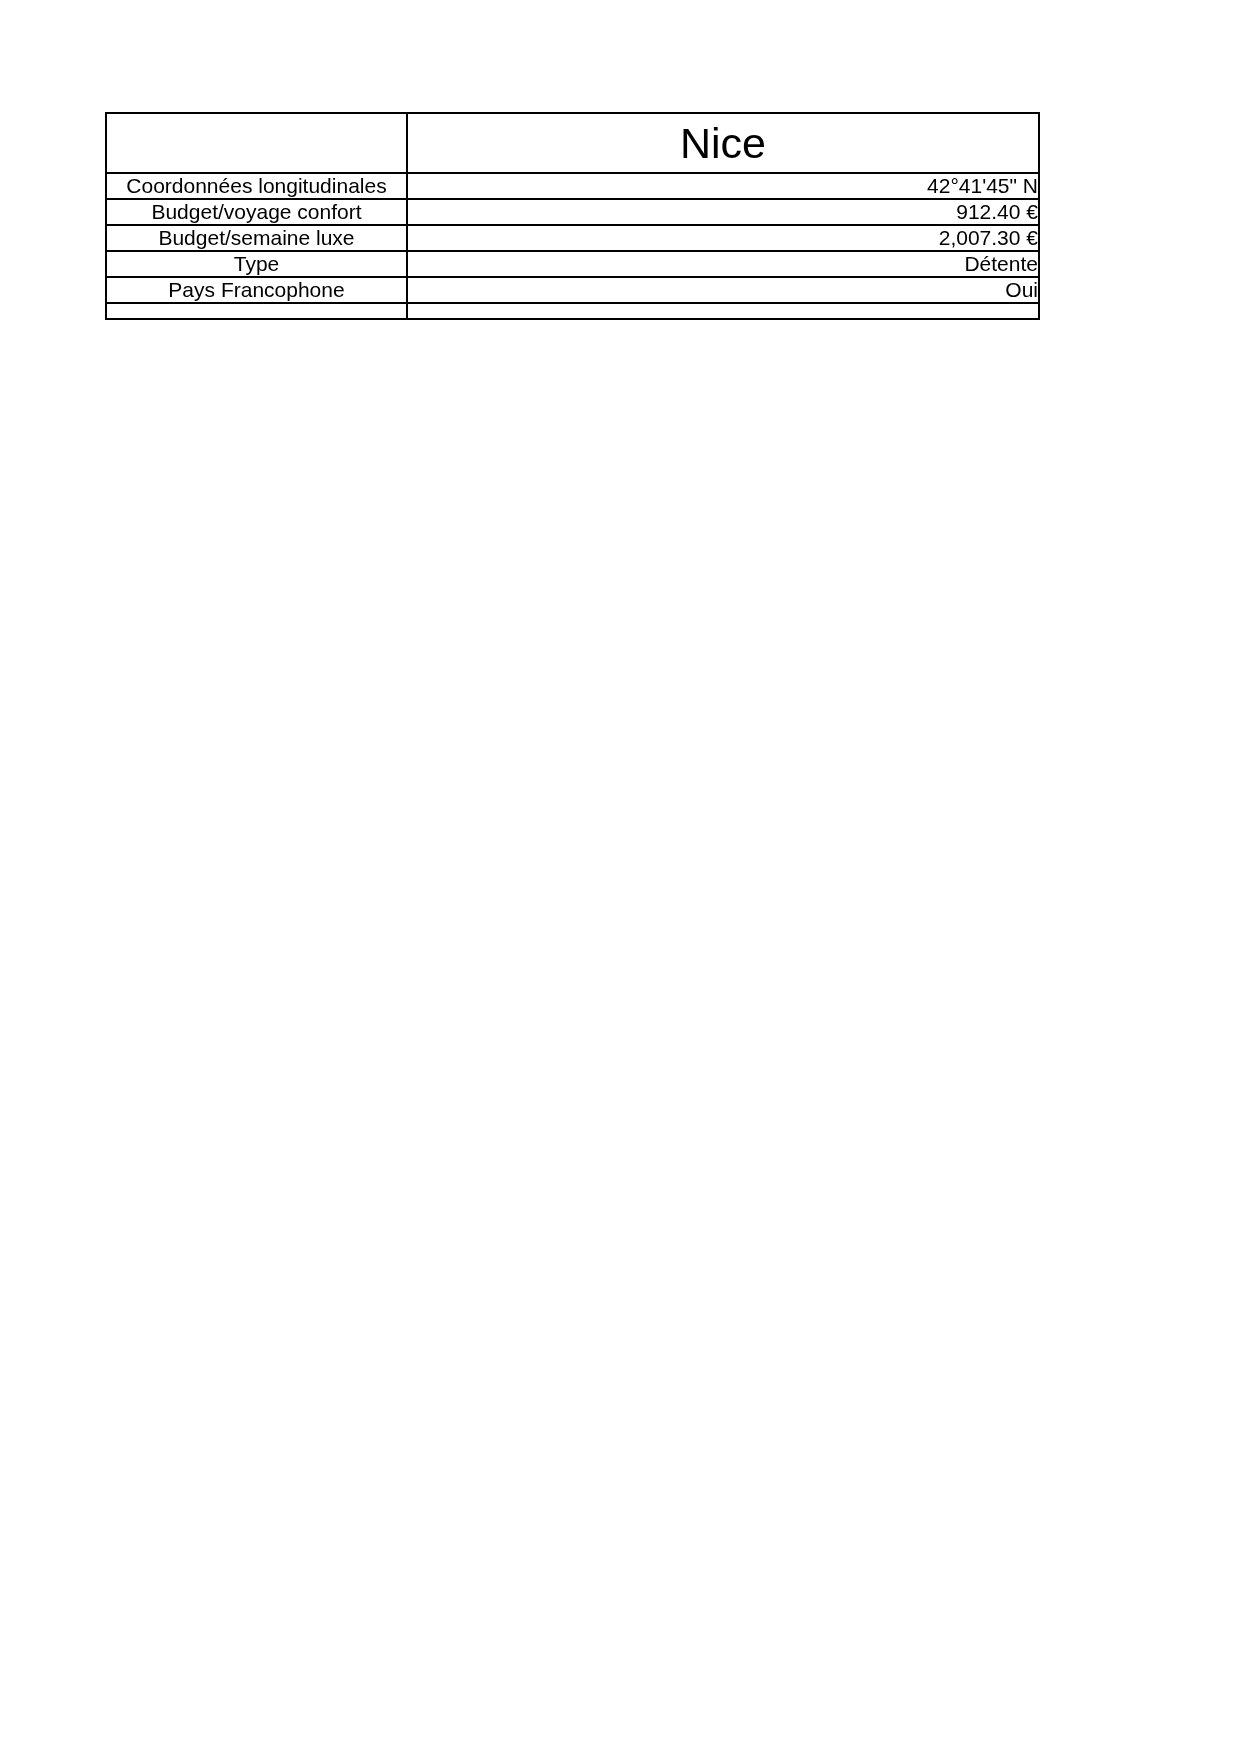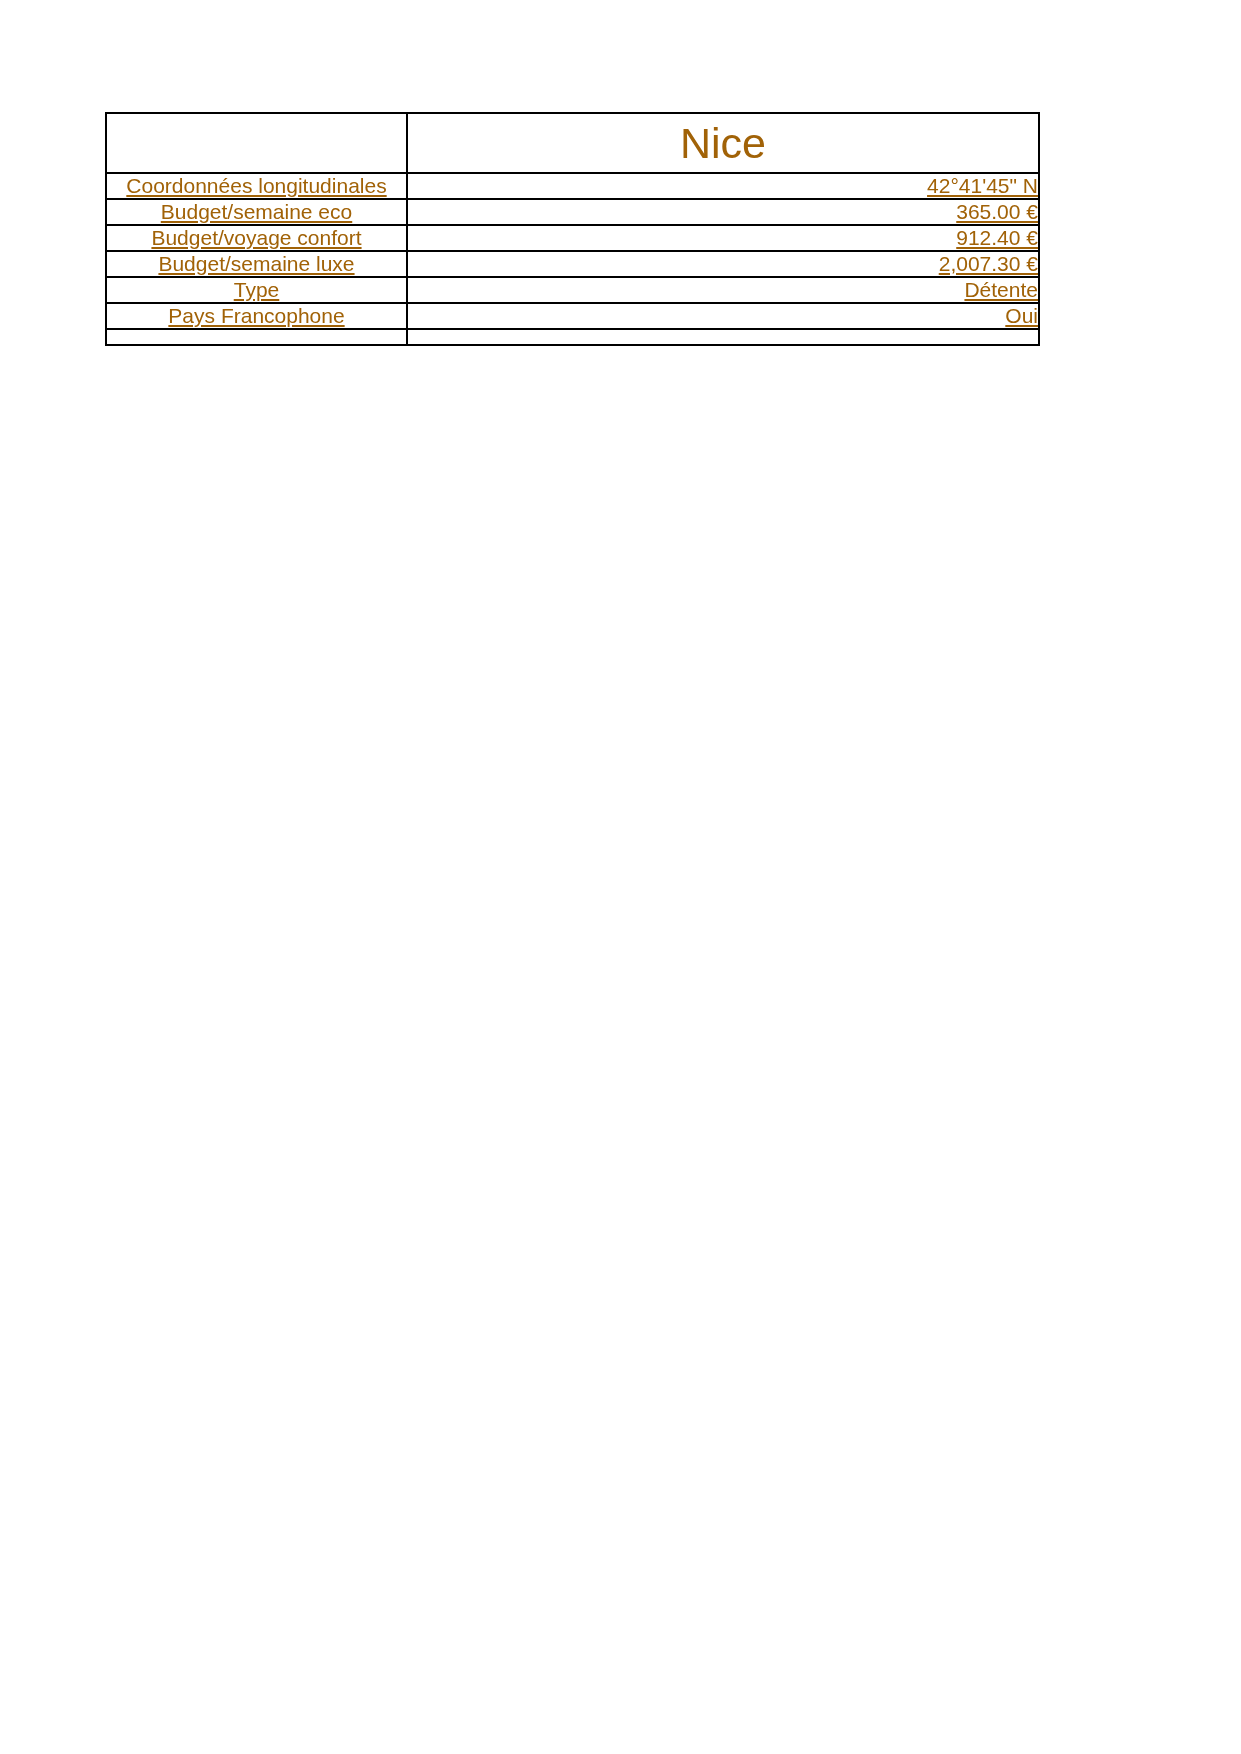--- a/index.html
+++ b/index.html
@@ -6,21 +6,21 @@
     margin: 0;
     padding: 0;
     background: #ffffff;
   }
   .page {
     position: relative;
     width: 1241px;
     height: 1754px;
     background: #ffffff;
     font-family: "Liberation Sans", sans-serif;
-    color: #a16207;
+    color: #000000;
     overflow: hidden;
   }
   table.city-table {
     position: absolute;
     left: 105px;
     top: 112px;
     border-collapse: collapse;
     table-layout: fixed;
     width: 933px;
   }
@@ -40,21 +40,20 @@
   }
   th.title-cell {
     font-size: 43px;
     font-weight: 400;
     text-align: center;
     line-height: 1;
     padding-bottom: 4px;
   }
   tr.data-row {
     height: 16px;
-    text-decoration: underline;
   }
   td.label-cell {
     text-align: center;
     font-size: 21px;
     padding: 0 4px;
   }
   td.value-cell {
     text-align: right;
     font-size: 21px;
     padding: 0 7px;
@@ -73,24 +72,20 @@
       <tr class="title-row">
         <td class="corner-cell"></td>
         <th class="title-cell">Nice</th>
       </tr>
 
       <tr class="data-row">
         <td class="label-cell">Coordonnées longitudinales</td>
         <td class="value-cell">42°41'45" N</td>
       </tr>
       <tr class="data-row">
-        <td class="label-cell">Budget/semaine eco</td>
-        <td class="value-cell">365.00 €</td>
-      </tr>
-      <tr class="data-row">
         <td class="label-cell">Budget/voyage confort</td>
         <td class="value-cell">912.40 €</td>
       </tr>
       <tr class="data-row">
         <td class="label-cell">Budget/semaine luxe</td>
         <td class="value-cell">2,007.30 €</td>
       </tr>
       <tr class="data-row">
         <td class="label-cell">Type</td>
         <td class="value-cell">Détente</td>

